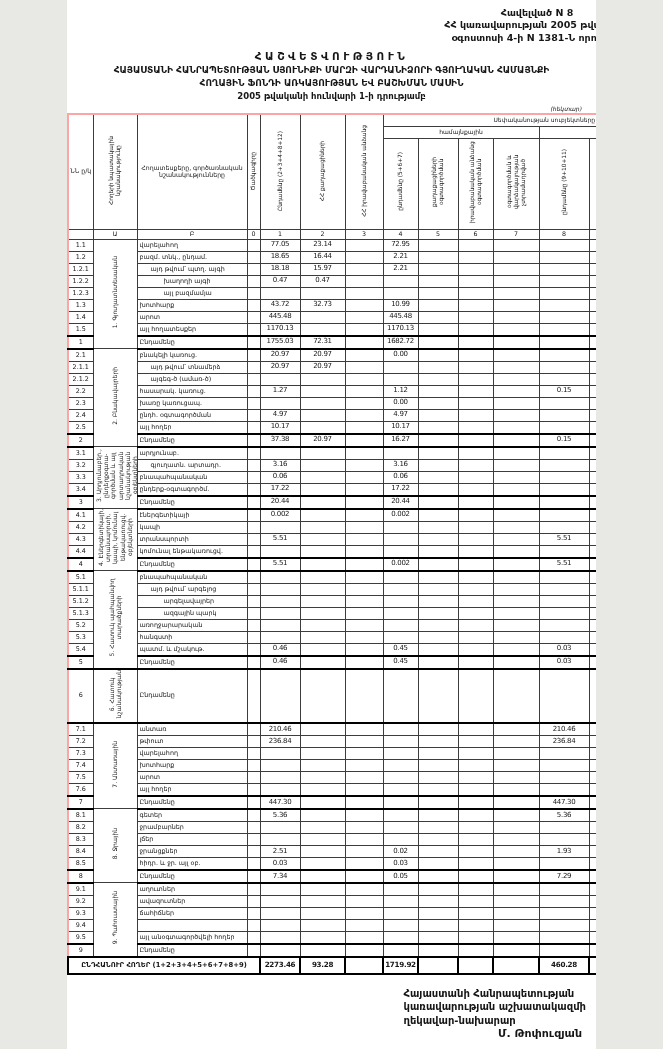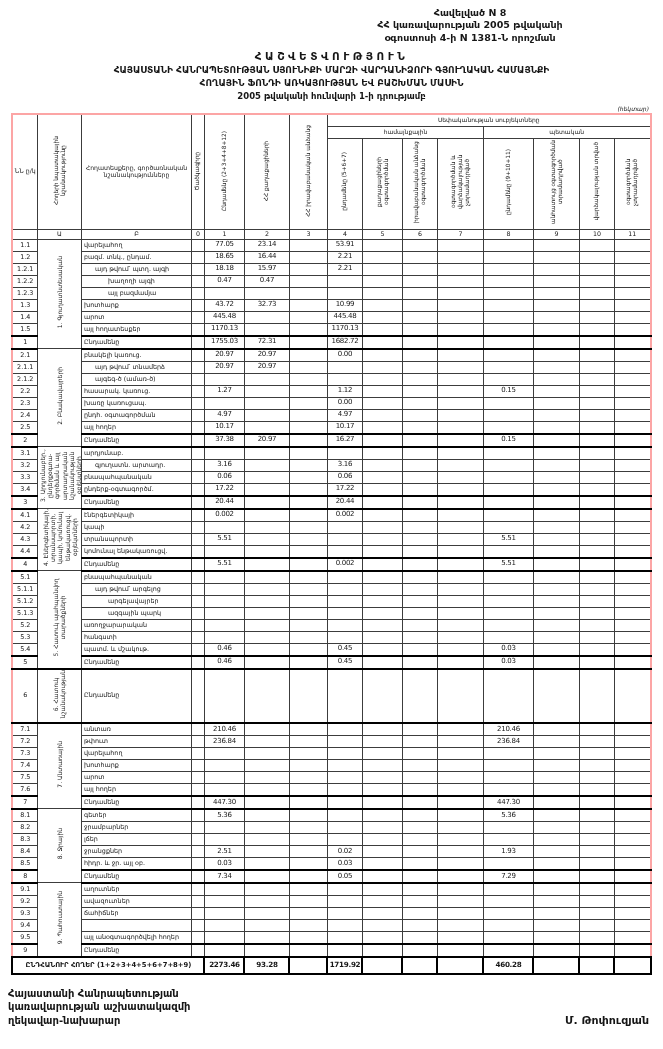--- a/index.html
+++ b/index.html
@@ -1,16 +1,16 @@
 <!DOCTYPE html>
 <html><head>
 <meta charset="utf-8">
 <style>
   html,body{margin:0;padding:0;background:#e8e8e4;}
-  .page{position:relative;width:663px;height:1049px;background:#ffffff;margin:0 auto;
+  .page{position:relative;width:529px;height:1049px;background:#ffffff;margin:0 auto;
         font-family:"DejaVu Sans",sans-serif;color:#161616;overflow:hidden;}
   .appendix{margin:7px 0 0 290px;width:360px;text-align:center;font-weight:bold;
             font-size:9.5px;line-height:1.3;}
   .titles{text-align:center;font-weight:bold;margin-top:5px;line-height:1.45;}
   .t1{font-size:10.5px;letter-spacing:3.5px;}
   .t2,.t3{font-size:9px;}
   .t4{font-size:8.5px;}
   .unit{ text-align:right;font-style:italic;font-size:6px;margin:2px 14px 1px 0;}
   table{border-collapse:collapse;table-layout:fixed;margin:0 auto;width:640px;
         border:2px solid #fca5a5;}
@@ -30,21 +30,21 @@
   td.lbl{font-size:6.4px;text-align:left;padding-left:2px;}
   td.lbl.ind1{padding-left:13px;}
   td.lbl.ind2{padding-left:26px;}
   td.num{font-size:7px;text-align:center;letter-spacing:-0.3px;}
   tr.total td{border-top-width:2px;border-top-color:#000;border-bottom-width:2px;border-bottom-color:#000;}
   tr.tall td{height:48px;}
   tr.grand td{height:15px;border:2px solid #000;font-weight:bold;}
   tr.grand td.glabel{font-size:6.8px;text-align:center;}
   tr.grand td.num{font-size:7.2px;}
   .signoff{display:flex;justify-content:space-between;align-items:flex-end;
-           margin:12px 10px 0 8px;font-weight:bold;}
+           margin:12px 10px 0 8px;font-weight:bold;flex-direction:column;}
   .signoff .org{font-size:10px;line-height:1.35;}
   .signoff .name{font-size:11px;padding-right:4px;}
 </style>
 </head>
 <body>
 
 <div class="page">
 
   <div class="appendix">
     <div>Հավելված N 8</div>
@@ -124,21 +124,21 @@
     </thead>
     <tbody>
         <tr>
           <td class="code">1.1</td>
           <td rowspan="9" class="cat"><span class="vert">1. Գյուղատնտեսական</span></td>
           <td class="lbl">վարելահող</td>
           <td class="num"></td>
           <td class="num">77.05</td>
           <td class="num">23.14</td>
           <td class="num"></td>
-          <td class="num">53.91</td>
+          <td class="num">72.95</td>
           <td class="num"></td>
           <td class="num"></td>
           <td class="num"></td>
           <td class="num"></td>
           <td class="num"></td>
           <td class="num"></td>
           <td class="num"></td>
         </tr>
         <tr>
           <td class="code">1.2</td>

